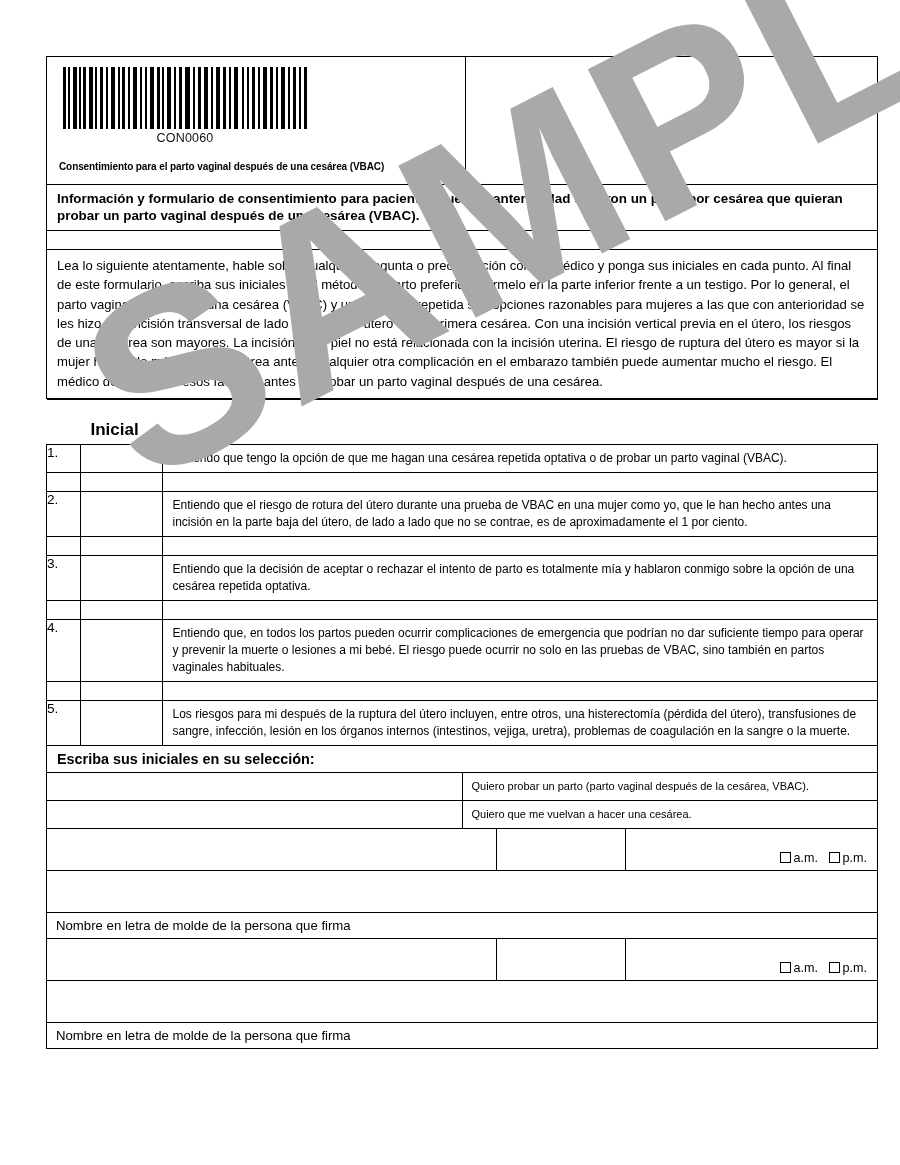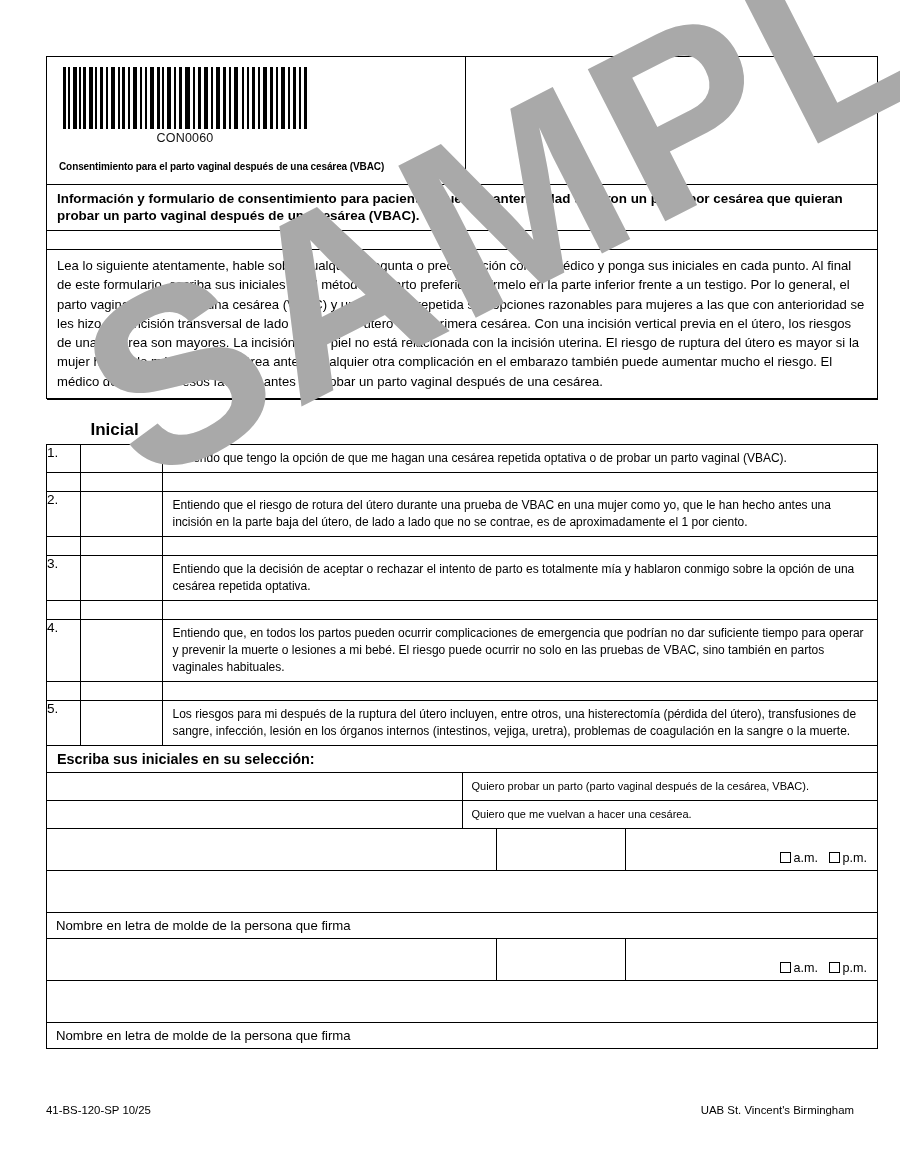--- a/index.html
+++ b/index.html
@@ -435,22 +435,18 @@
       <tr>
         <td colspan="3">
           <div class="sig-label">Nombre en letra de molde de la persona que firma</div>
         </td>
       </tr>
     </tbody>
       </table>
 
   </div>
 
-  <div class="footer">
-    <span>41-BS-120-SP 10/25</span>
-    <span>UAB St. Vincent's Birmingham</span>
-  </div>
 
   <div class="watermark">
     <div class="wm-text">SAMPLE</div>
   </div>
 
 </div>
 
 </body></html>

